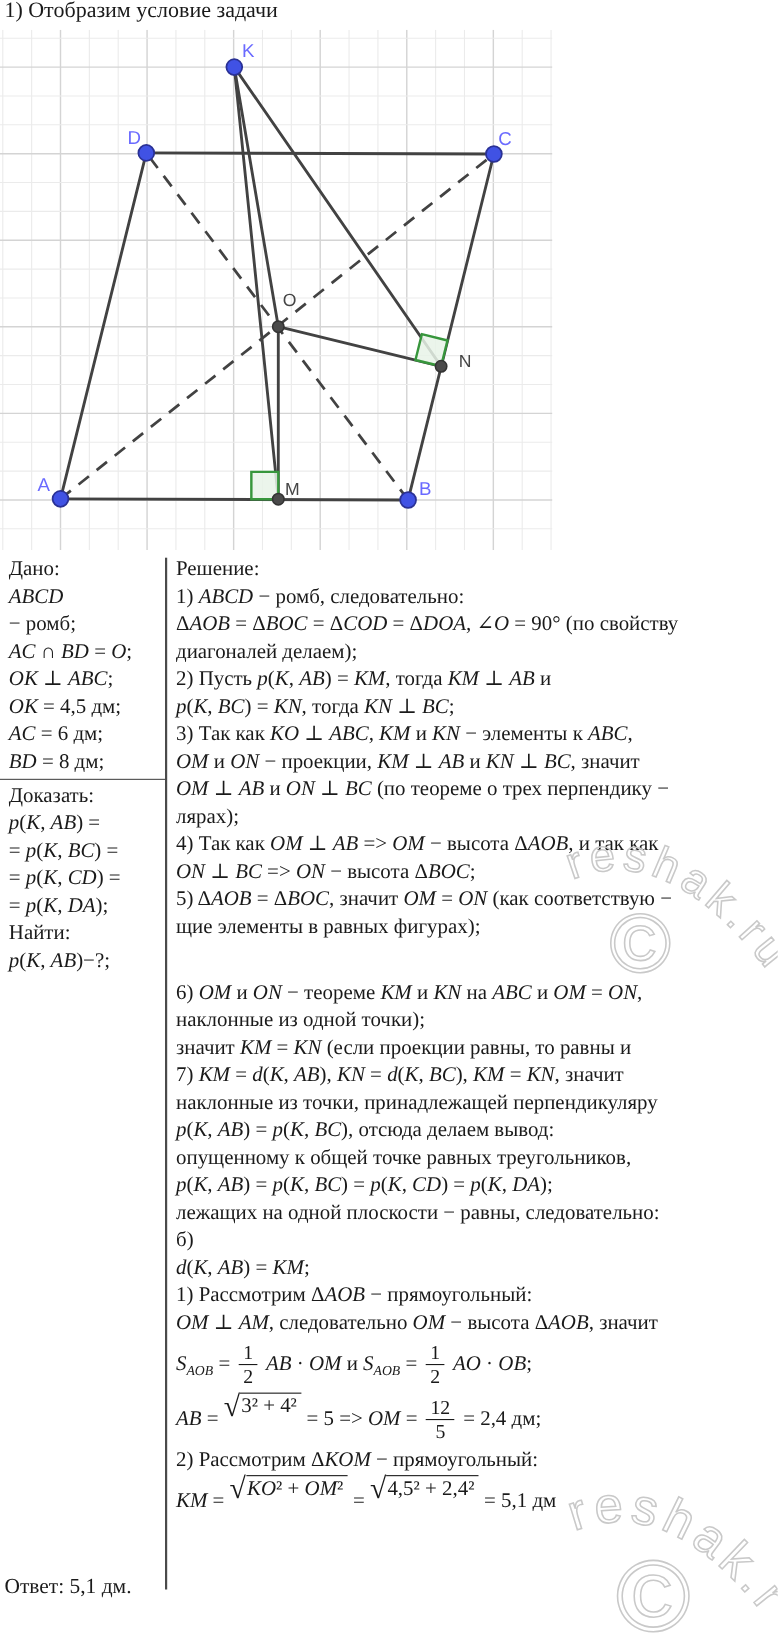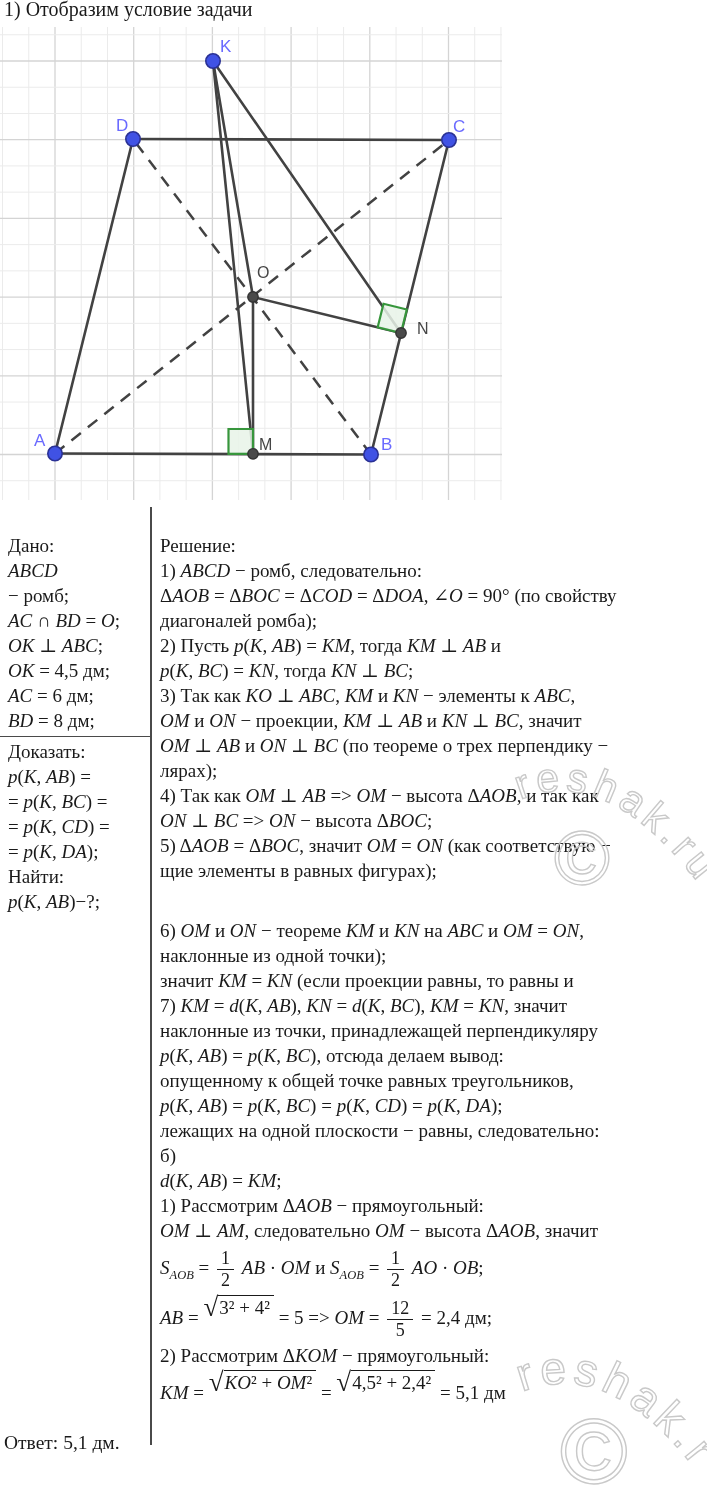--- a/index.html
+++ b/index.html
@@ -1,20 +1,20 @@
 <!DOCTYPE html>
 <html><head>
 <meta charset="utf-8">
 <style>
   html,body{margin:0;padding:0;}
   body{width:707px;height:1487px;position:relative;background:#fff;overflow:hidden;
        font-family:"Liberation Serif","DejaVu Serif",serif;color:#1a1a1a;}
   .title{position:absolute;top:-2px;left:4px;font-size:20px;white-space:nowrap;}
   #diagram{position:absolute;top:27px;left:0;}
-  .col{position:absolute;font-size:19px;line-height:25px;margin-top:28px;}
+  .col{position:absolute;font-size:19px;line-height:25px;}
   .left-col{left:8px;top:505px;width:140px;}
   .right-col{left:160px;top:505px;width:547px;}
   .divider{position:absolute;left:150px;top:507px;width:2px;height:938px;background:#4a4a4a;}
   .ln{white-space:nowrap;height:25px;}
   .ln.spacer{height:35px;}
   .ln.tall{height:50px;line-height:50px;}
   .hdr{white-space:nowrap;height:25px;}
   hr.sep{border:none;border-top:1.7px solid #4a4a4a;margin:3px 0 2px -8px;width:150px;}
   i{font-style:italic;}
   sub{font-size:12.5px;line-height:normal;}
@@ -148,21 +148,21 @@
     </div>
 </div>
 
 <div class="divider"></div>
 
 <div class="col right-col">
   <div class="hdr">Решение:</div>
   <div id="solution-lines">
       <div class="ln"><span>1) </span><i>ABCD</i><span> − ромб, следовательно:</span></div>
       <div class="ln"><span>Δ</span><i>AOB</i><span> = Δ</span><i>BOC</i><span> = Δ</span><i>COD</i><span> = Δ</span><i>DOA</i><span>, ∠</span><i>O</i><span> = 90° (по свойству</span></div>
-      <div class="ln"><span>диагоналей ромба);</span></div>
+      <div class="ln"><span>диагоналей делаем);</span></div>
       <div class="ln"><span>2) Пусть </span><i>p</i><span>(</span><i>K</i><span>, </span><i>AB</i><span>) = </span><i>KM</i><span>, тогда </span><i>KM</i><span> ⊥ </span><i>AB</i><span> и</span></div>
       <div class="ln"><i>p</i><span>(</span><i>K</i><span>, </span><i>BC</i><span>) = </span><i>KN</i><span>, тогда </span><i>KN</i><span> ⊥ </span><i>BC</i><span>;</span></div>
       <div class="ln"><span>3) Так как </span><i>KO</i><span> ⊥ </span><i>ABC</i><span>, </span><i>KM</i><span> и </span><i>KN</i><span> − элементы к </span><i>ABC</i><span>,</span></div>
       <div class="ln"><i>OM</i><span> и </span><i>ON</i><span> − проекции, </span><i>KM</i><span> ⊥ </span><i>AB</i><span> и </span><i>KN</i><span> ⊥ </span><i>BC</i><span>, значит</span></div>
       <div class="ln"><i>OM</i><span> ⊥ </span><i>AB</i><span> и </span><i>ON</i><span> ⊥ </span><i>BC</i><span> (по теореме о трех перпендику −</span></div>
       <div class="ln"><span>лярах);</span></div>
       <div class="ln"><span>4) Так как </span><i>OM</i><span> ⊥ </span><i>AB</i><span> =&gt; </span><i>OM</i><span> − высота Δ</span><i>AOB</i><span>, и так как</span></div>
       <div class="ln"><i>ON</i><span> ⊥ </span><i>BC</i><span> =&gt; </span><i>ON</i><span> − высота Δ</span><i>BOC</i><span>;</span></div>
       <div class="ln"><span>5) Δ</span><i>AOB</i><span> = Δ</span><i>BOC</i><span>, значит </span><i>OM</i><span> = </span><i>ON</i><span> (как соответствую −</span></div>
       <div class="ln"><span>щие элементы в равных фигурах);</span></div>

